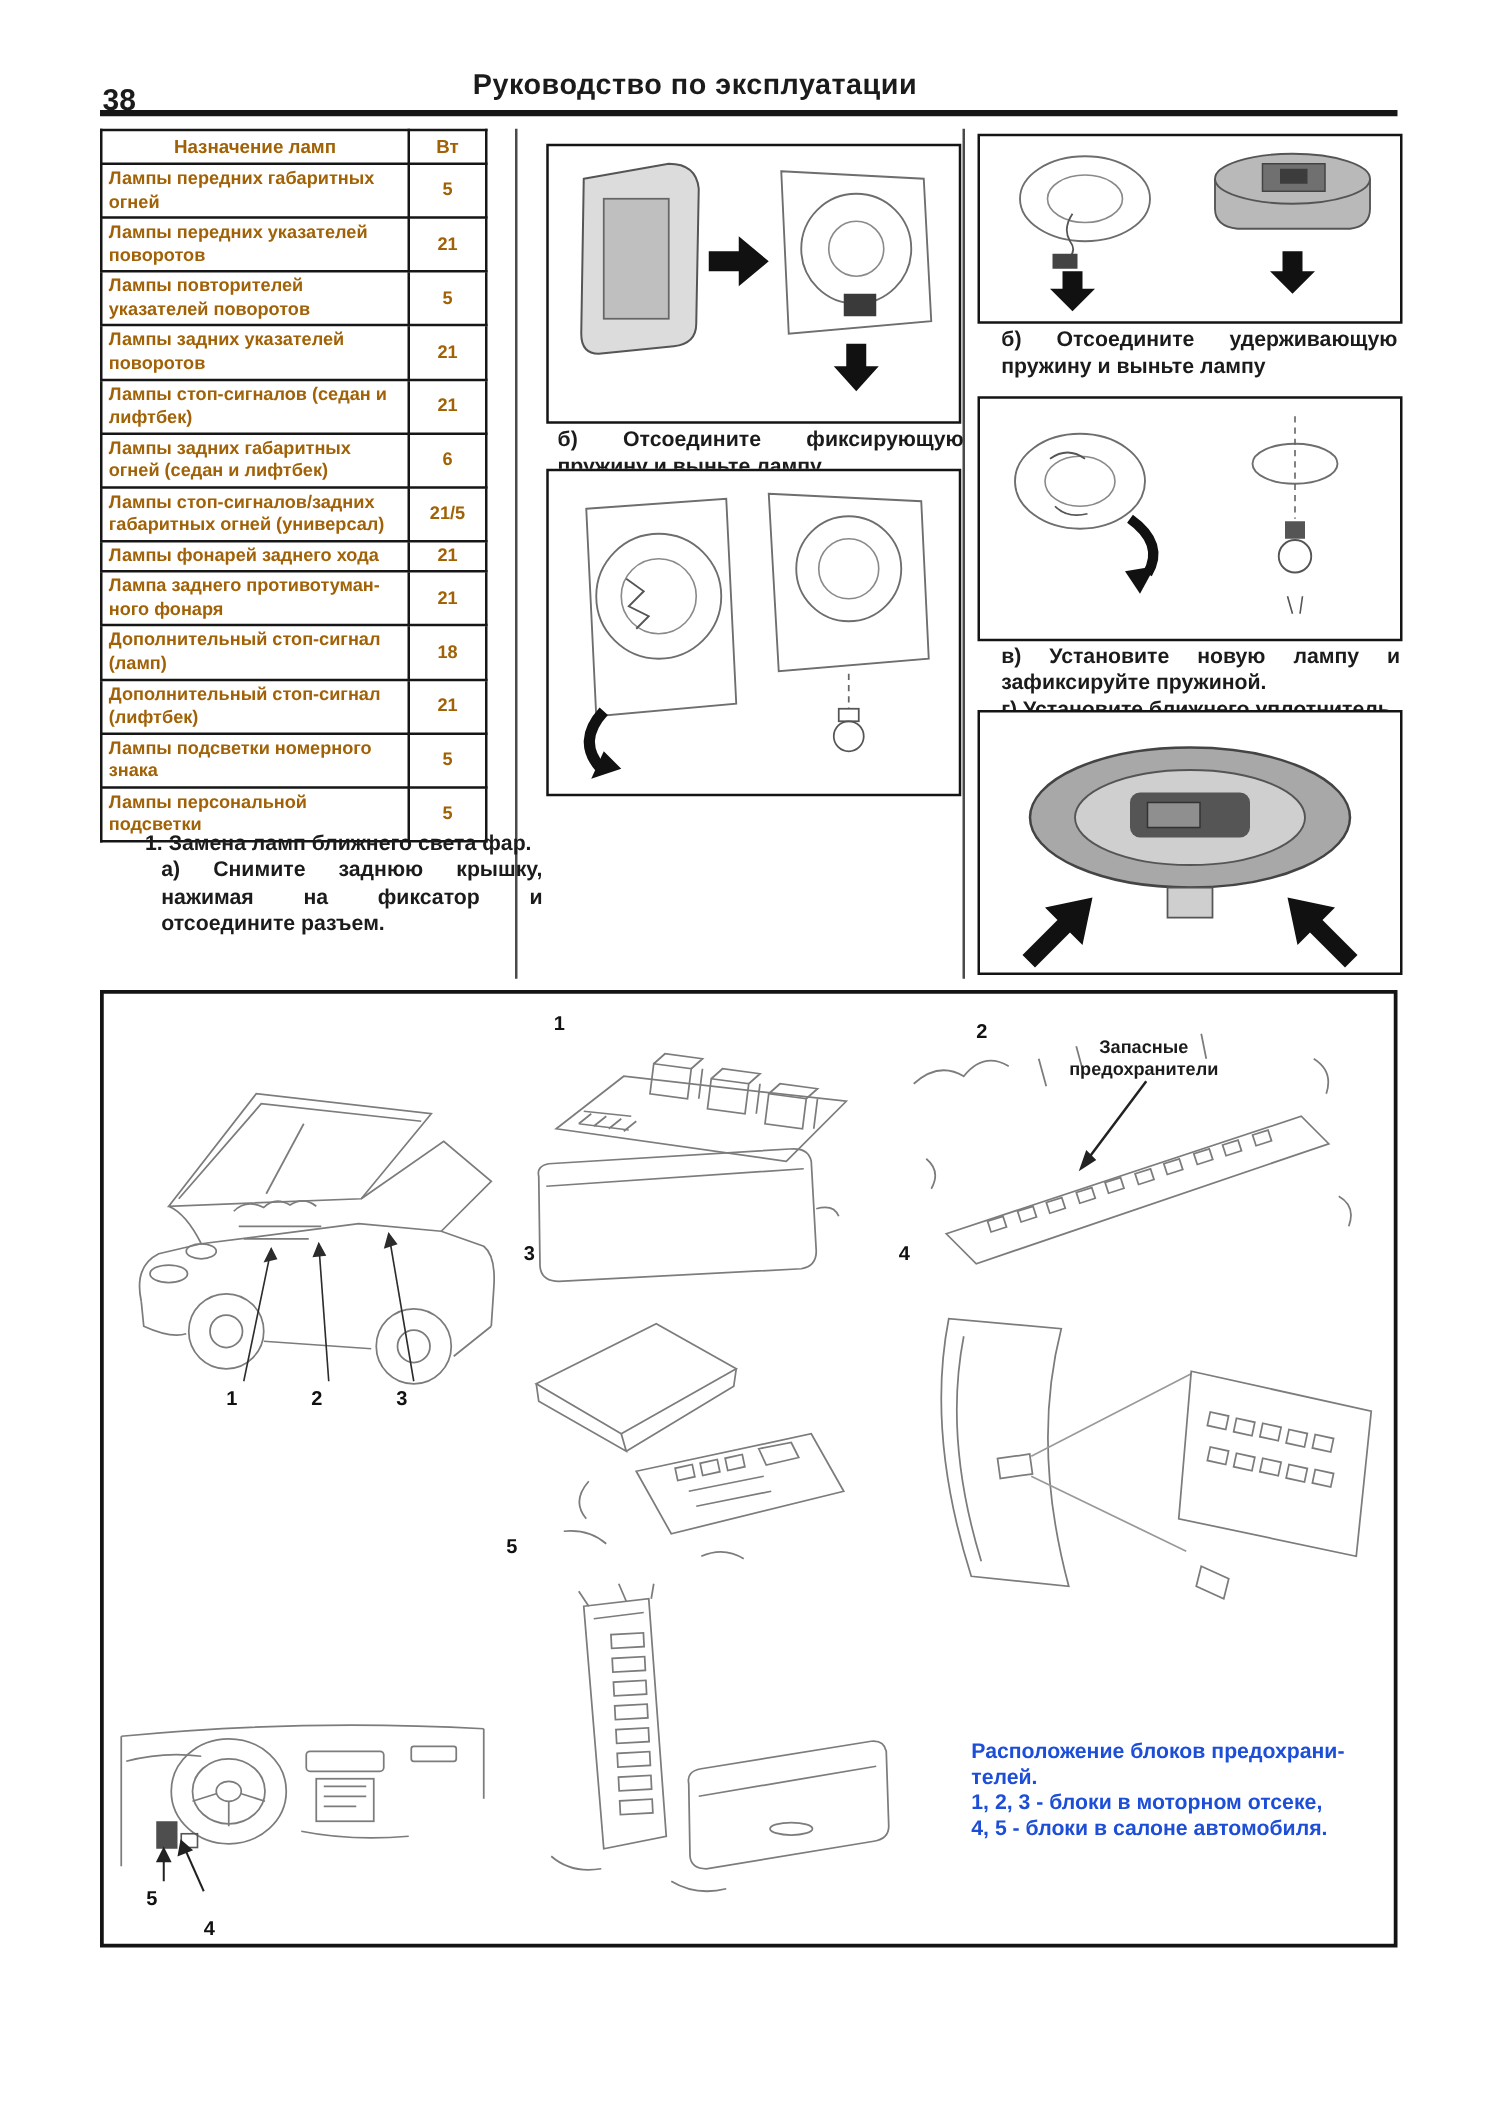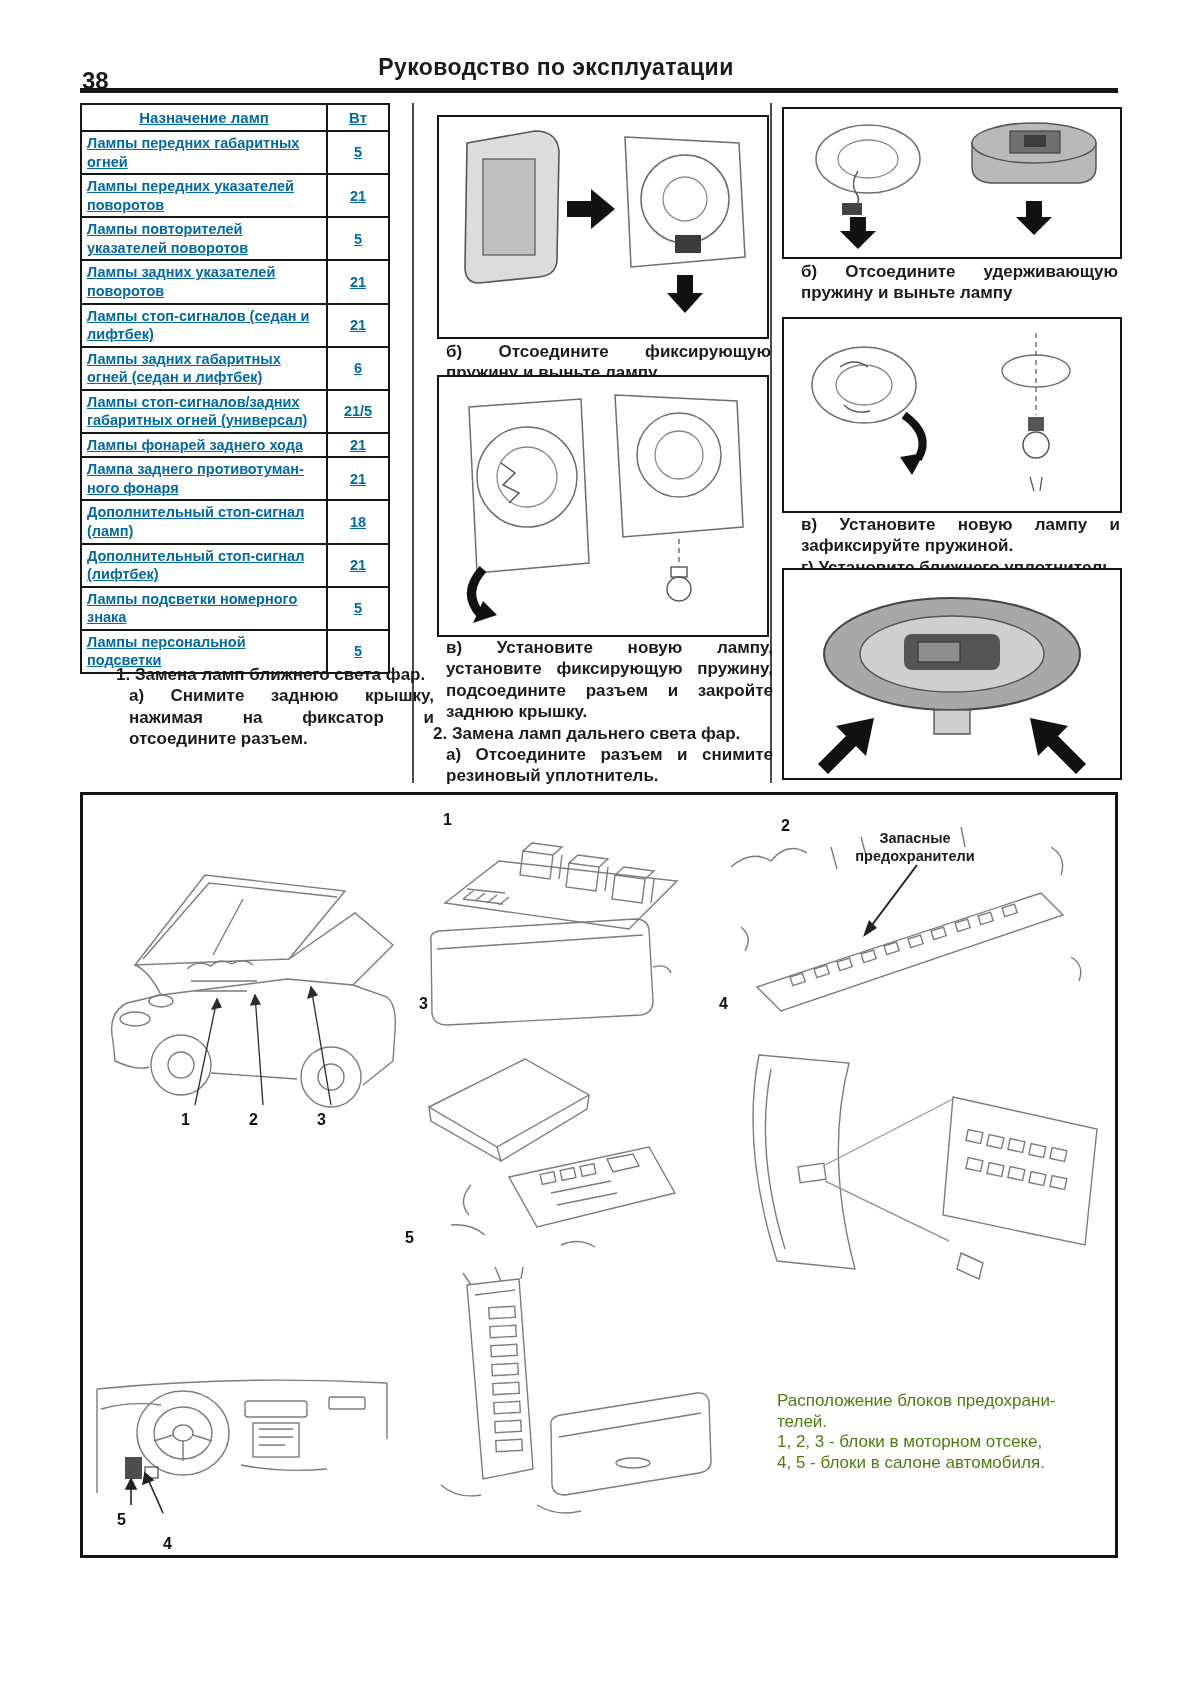--- a/index.html
+++ b/index.html
@@ -5,41 +5,41 @@
   html,body{margin:0;padding:0;background:#e8e8e8;}
   #page{position:relative;width:1200px;height:1697px;background:#ffffff;
         font-family:"Liberation Sans",sans-serif;color:#1b1b1b;overflow:hidden;}
   .pgnum{position:absolute;left:82px;top:54px;font-size:24px;font-weight:700;margin-top:13px;}
   .pgtitle{position:absolute;left:80px;top:54px;width:952px;text-align:center;
            font-size:23px;font-weight:700;letter-spacing:.4px;}
   .hrule{position:absolute;left:80px;top:88px;width:1038px;height:5px;background:#161616;}
   .vdiv{position:absolute;width:2px;background:#4a4a4a;}
 
   table.lamp{border-collapse:collapse;position:absolute;left:80px;top:103px;width:310px;
-             font-size:14.5px;font-weight:700;color:#0369a1;text-decoration:underline;}
+             font-size:14.5px;font-weight:700;color:#a16207;}
   table.lamp th,table.lamp td{border:2px solid #161616;padding:2px 5px;line-height:1.28;}
   table.lamp th{text-align:center;font-size:15px;padding:3px 4px;}
   table.lamp td.watt{text-align:center;width:50px;}
 
   .instr{position:absolute;font-size:17px;font-weight:700;color:#1b1b1b;
          text-align:justify;line-height:1.26;}
   .instr p{margin:0;}
   .instr p.ind{padding-left:13px;}
 
   .illus{position:absolute;border:2.5px solid #141414;background:#fff;overflow:hidden;}
   .illus svg{display:block;}
 
   .bigframe{position:absolute;left:80px;top:792px;width:1038px;height:766px;
             border:3px solid #141414;box-sizing:border-box;background:#fff;}
   .sk{position:absolute;}
   .marker{position:absolute;font-size:16px;font-weight:700;color:#111;}
   .sparelabel{position:absolute;left:742px;top:34px;width:180px;text-align:center;
               font-size:14.5px;font-weight:700;line-height:1.25;}
   .caption{position:absolute;left:694px;top:596px;width:352px;font-size:17px;
-           font-weight:400;line-height:1.22;color:#4d7c0f;}
+           font-weight:700;line-height:1.22;color:#1d4ed8;}
 </style>
 </head>
 <body>
 
 <div id="page">
 
   <div class="pgnum">38</div>
   <div class="pgtitle">Руководство по эксплуатации</div>
   <div class="hrule"></div>
 
@@ -141,25 +141,20 @@
       <polygon points="34,246 58,238 44,224" fill="#111"></polygon>
       <path d="M176,18 L298,24 L304,150 L184,160 Z" fill="none" stroke="#6e6e6e" stroke-width="1.5"></path>
       <circle cx="240" cy="78" r="42" fill="none" stroke="#6e6e6e" stroke-width="1.5"></circle>
       <circle cx="240" cy="78" r="24" fill="none" stroke="#8a8a8a" stroke-width="1.3"></circle>
       <line x1="240" y1="162" x2="240" y2="190" stroke="#666" stroke-width="1.4" stroke-dasharray="5,4"></line>
       <rect x="232" y="190" width="16" height="10" fill="none" stroke="#555" stroke-width="1.4"></rect>
       <circle cx="240" cy="212" r="12" fill="none" stroke="#555" stroke-width="1.4"></circle>
     </svg>
   </div>
 
-  <div class="instr" style="left:433px;top:637px;width:340px;">
-    <p class="ind">в) Установите новую лампу, установите фиксирующую пружину, подсоедините разъем и закройте заднюю крышку.</p>
-    <p>2. Замена ламп дальнего света фар.</p>
-    <p class="ind">а) Отсоедините разъем и снимите резиновый уплотнитель.</p>
-  </div>
 
   <div class="illus" style="left:782px;top:107px;width:336px;height:148px;">
     <svg viewBox="0 0 336 148" width="336" height="148">
       <ellipse cx="84" cy="50" rx="52" ry="34" fill="none" stroke="#6e6e6e" stroke-width="1.5"></ellipse>
       <ellipse cx="84" cy="50" rx="30" ry="19" fill="none" stroke="#8a8a8a" stroke-width="1.3"></ellipse>
       <path d="M74,62 q-8,12 -2,22 q6,8 -2,14" fill="none" stroke="#555" stroke-width="1.4"></path>
       <rect x="58" y="94" width="20" height="12" fill="#444"></rect>
       <polygon points="66,108 82,108 82,122 92,122 74,140 56,122 66,122" fill="#111"></polygon>
       <path d="M188,34 L188,58 Q188,72 206,74 L296,74 Q312,72 312,58 L312,34" fill="#b9b9b9" stroke="#555" stroke-width="1.5"></path>
       <ellipse cx="250" cy="34" rx="62" ry="20" fill="#b9b9b9" stroke="#555" stroke-width="1.5"></ellipse>

